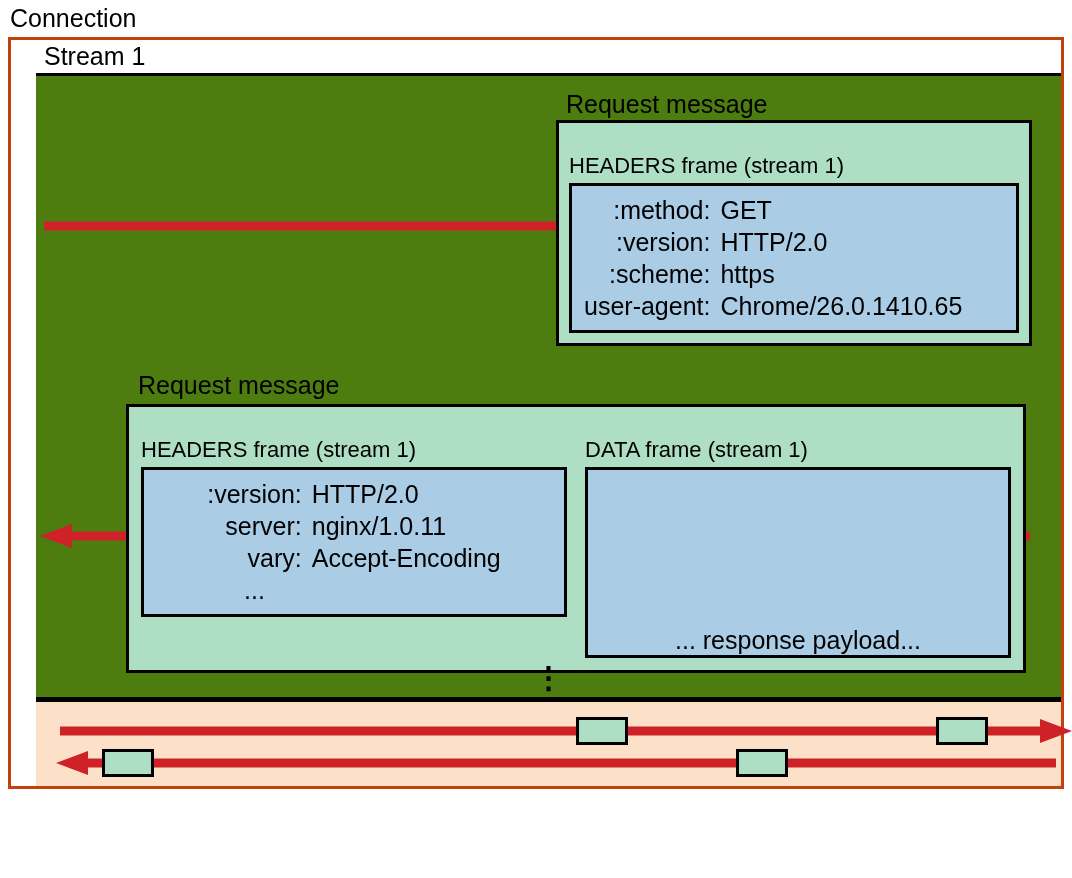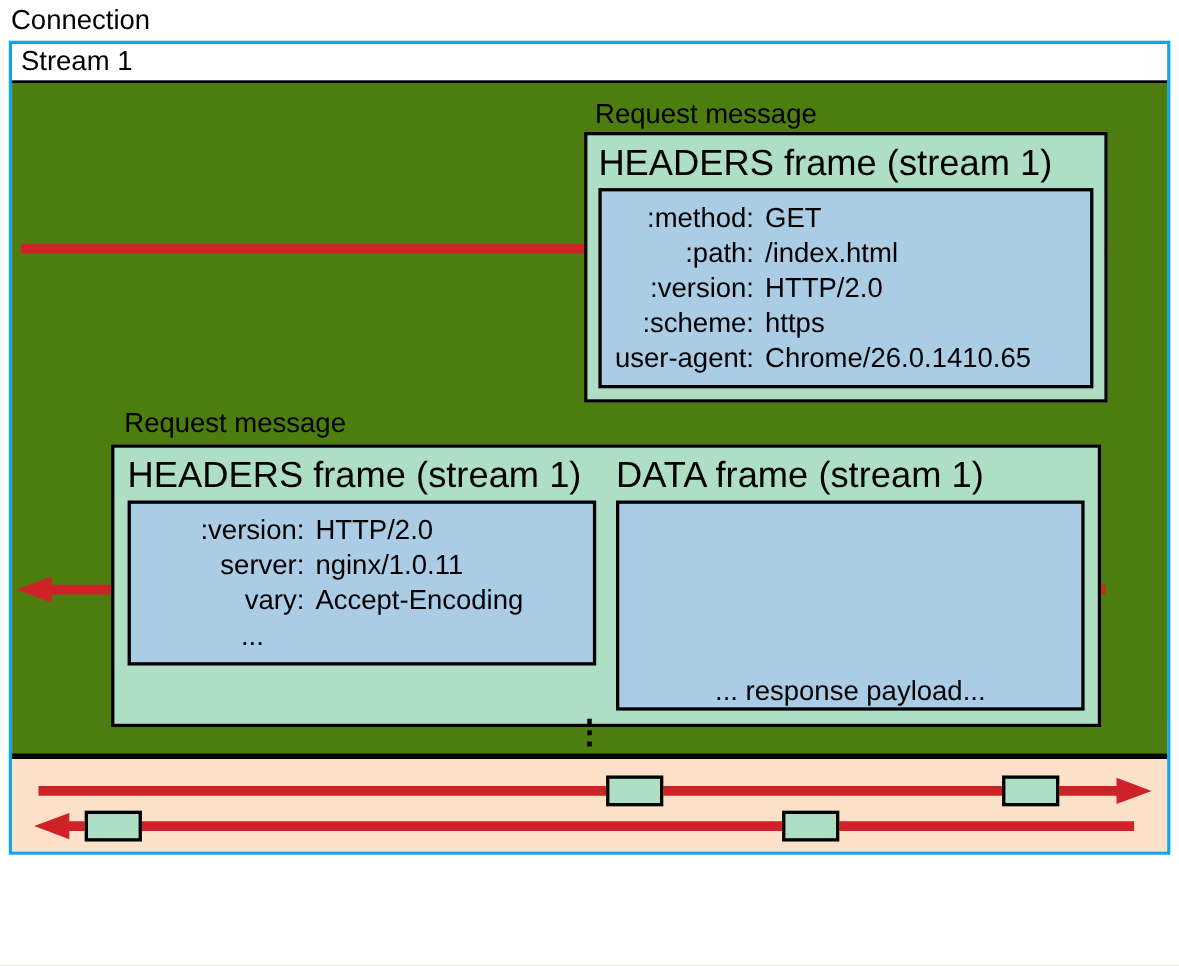--- a/index.html
+++ b/index.html
@@ -11,21 +11,22 @@
     width: 1072px;
   }
   .wrap {
     padding: 4px 8px 8px 8px;
   }
   .top-label {
     font-size: 25px;
     margin: 0 0 4px 2px;
   }
   .connection {
-    border: 3px solid #0ea5e9;
+    border: 3px solid #c2410c;
+    padding-left: 25px;
   }
   .stream-header {
     border-bottom: 3px solid #000;
     background: #fff;
     padding: 2px 8px 2px 8px;
     font-size: 25px;
   }
   .stream1-body {
     background: #4d7c0f;
     border-bottom: 3px solid #000;
@@ -42,21 +43,22 @@
     top: -6px;
     font-size: 25px;
   }
   .frame-outer {
     position: absolute;
     border: 3px solid #000;
     background: #aedec4;
     padding: 6px 10px 10px 10px;
   }
   .frame-title {
-    font-size: 33px;
+    font-size: 22px;
+    margin-top: 24px;
   }
   .frame-inner {
     border: 3px solid #000;
     background: #aacce4;
     margin-top: 4px;
     padding: 8px 12px;
   }
   .kv-table {
     display: table;
     border-collapse: collapse;
@@ -175,24 +177,20 @@
 
         <div class="frame-outer req-frame">
           <div class="frame-title">HEADERS frame (stream 1)</div>
           <div class="frame-inner">
             <div class="kv-table">
               <div class="kv-row">
                 <span class="kv-k">:method:</span>
                 <span class="kv-v">GET</span>
               </div>
               <div class="kv-row">
-                <span class="kv-k">:path:</span>
-                <span class="kv-v">/index.html</span>
-              </div>
-              <div class="kv-row">
                 <span class="kv-k">:version:</span>
                 <span class="kv-v">HTTP/2.0</span>
               </div>
               <div class="kv-row">
                 <span class="kv-k">:scheme:</span>
                 <span class="kv-v">https</span>
               </div>
               <div class="kv-row">
                 <span class="kv-k">user-agent:</span>
                 <span class="kv-v">Chrome/26.0.1410.65</span>

